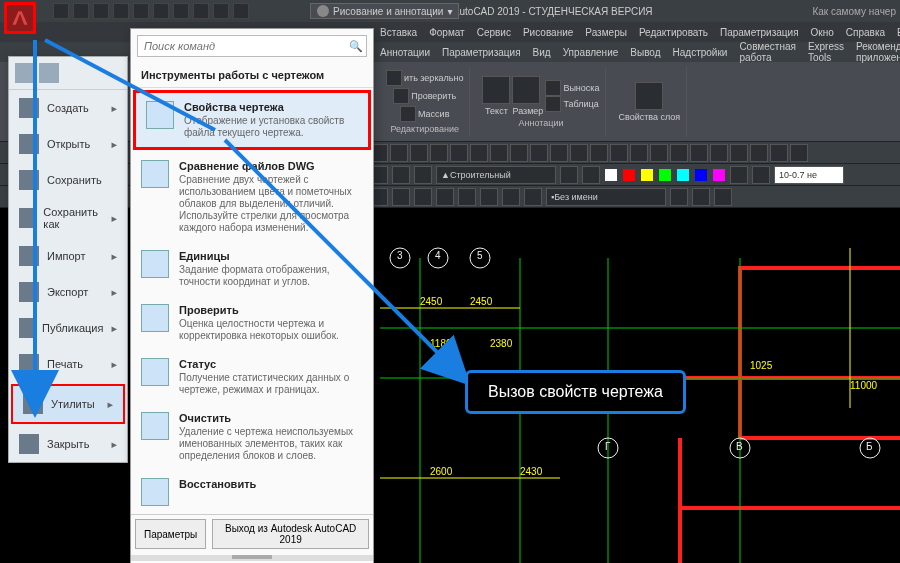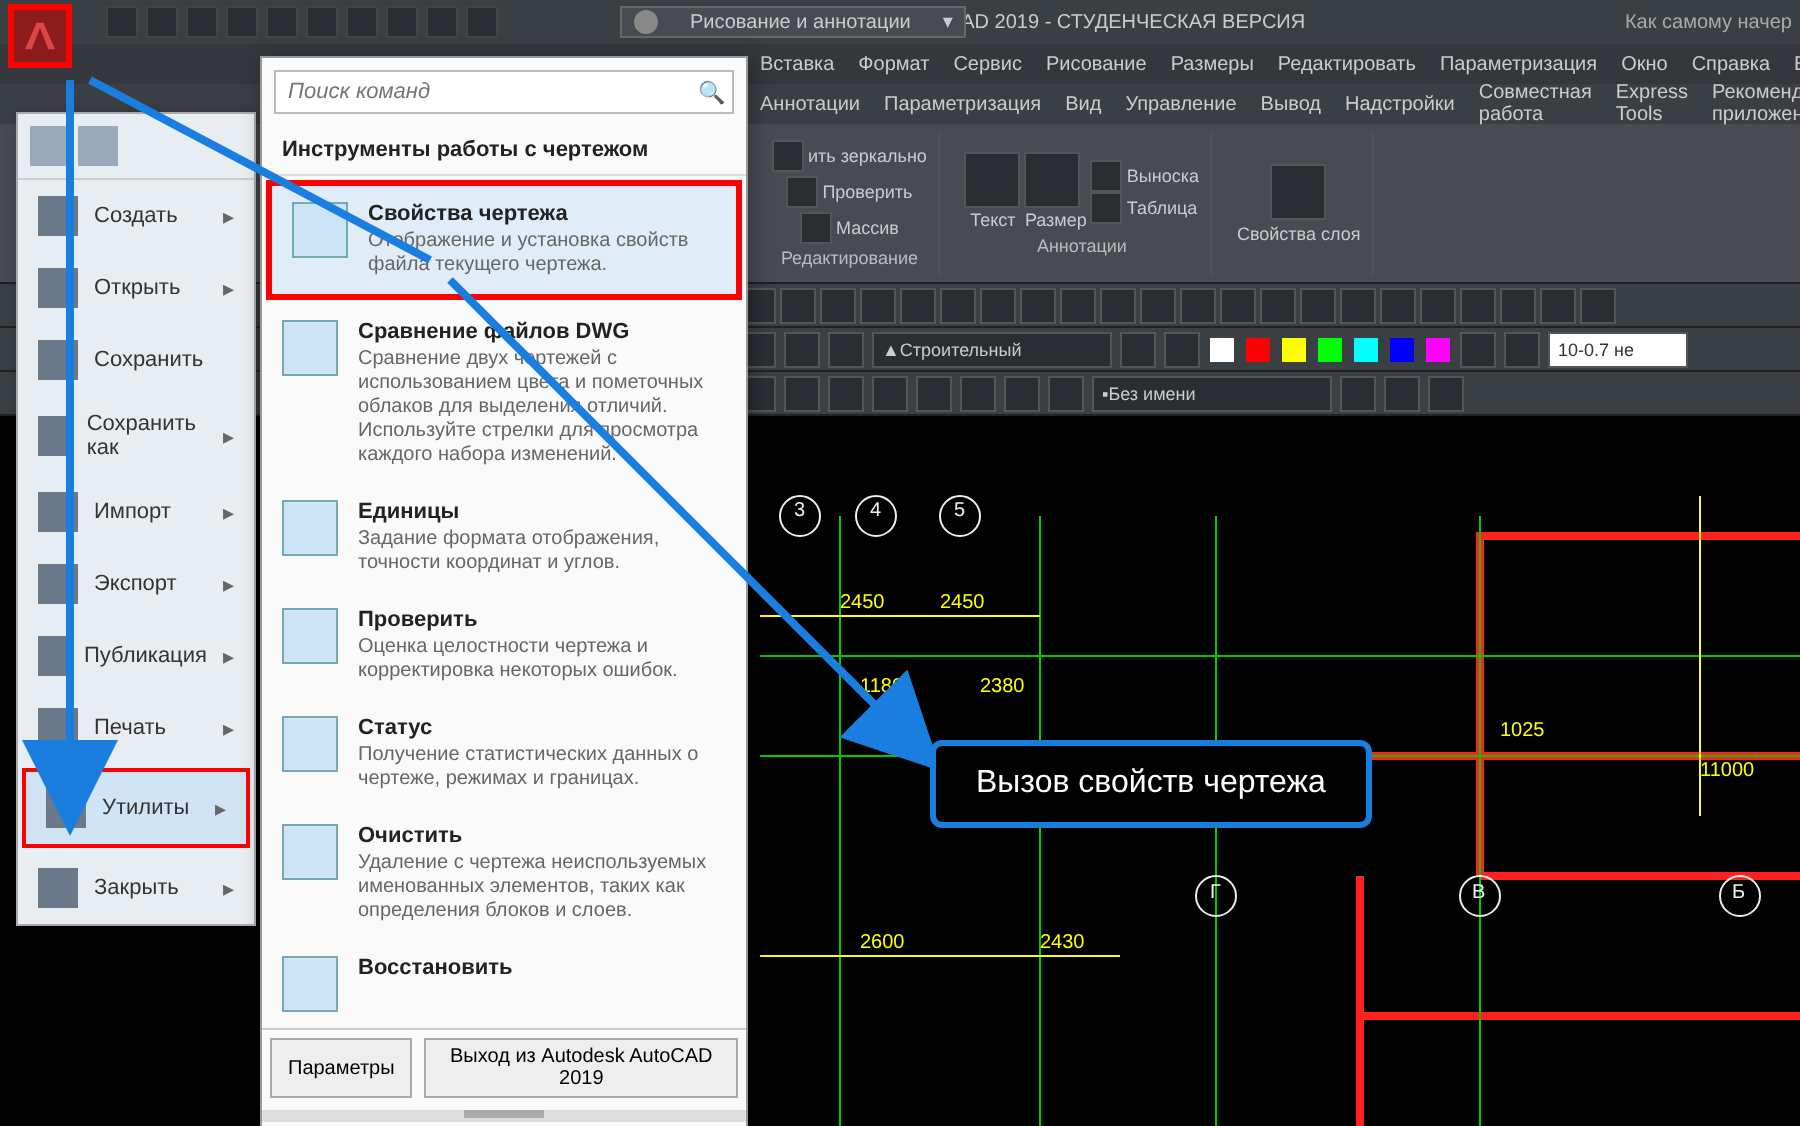--- a/index.html
+++ b/index.html
@@ -67,21 +67,21 @@
 .drawing { position: absolute; top: 208px; left: 0; right: 0; bottom: 0; background: #000; }
 .drawing .dim { position: absolute; font-size: 10px; color: #ff0; }
 
 
 .callout { position: absolute; top: 370px; left: 465px; background: #000; border: 3px solid #1a7de0; border-radius: 6px; padding: 10px 20px; font-size: 16px; color: #fff; z-index: 30; }
 
 
 svg.arrows { position: absolute; top: 0; left: 0; width: 900px; height: 563px; z-index: 25; pointer-events: none; }
 
 
-.workspace-sel { position: absolute; top: 3px; left: 310px; background: #484c52; border: 1px solid #666; padding: 1px 6px; font-size: 10px; color: #ccc; display: flex; align-items: center; gap: 16px; }
+.workspace-sel { position: absolute; top: 3px; left: 310px; background: #484c52; border: 1px solid #666; padding: 1px 6px; font-size: 10px; color: #ccc; display: flex; align-items: center; gap: 4px; }
 .gear { width: 12px; height: 12px; background: #888; border-radius: 50%; }
 
 
 .swatch { width: 12px; height: 12px; display: inline-block; margin: 0 1px; }
 .swatch.byl { background: #fff; } .swatch.r { background: #f00; } .swatch.y { background: #ff0; }
 .swatch.g { background: #0f0; } .swatch.c { background: #0ff; } .swatch.b { background: #00f; }
 .swatch.m { background: #f0f; }
 
 </style>
 </head>

